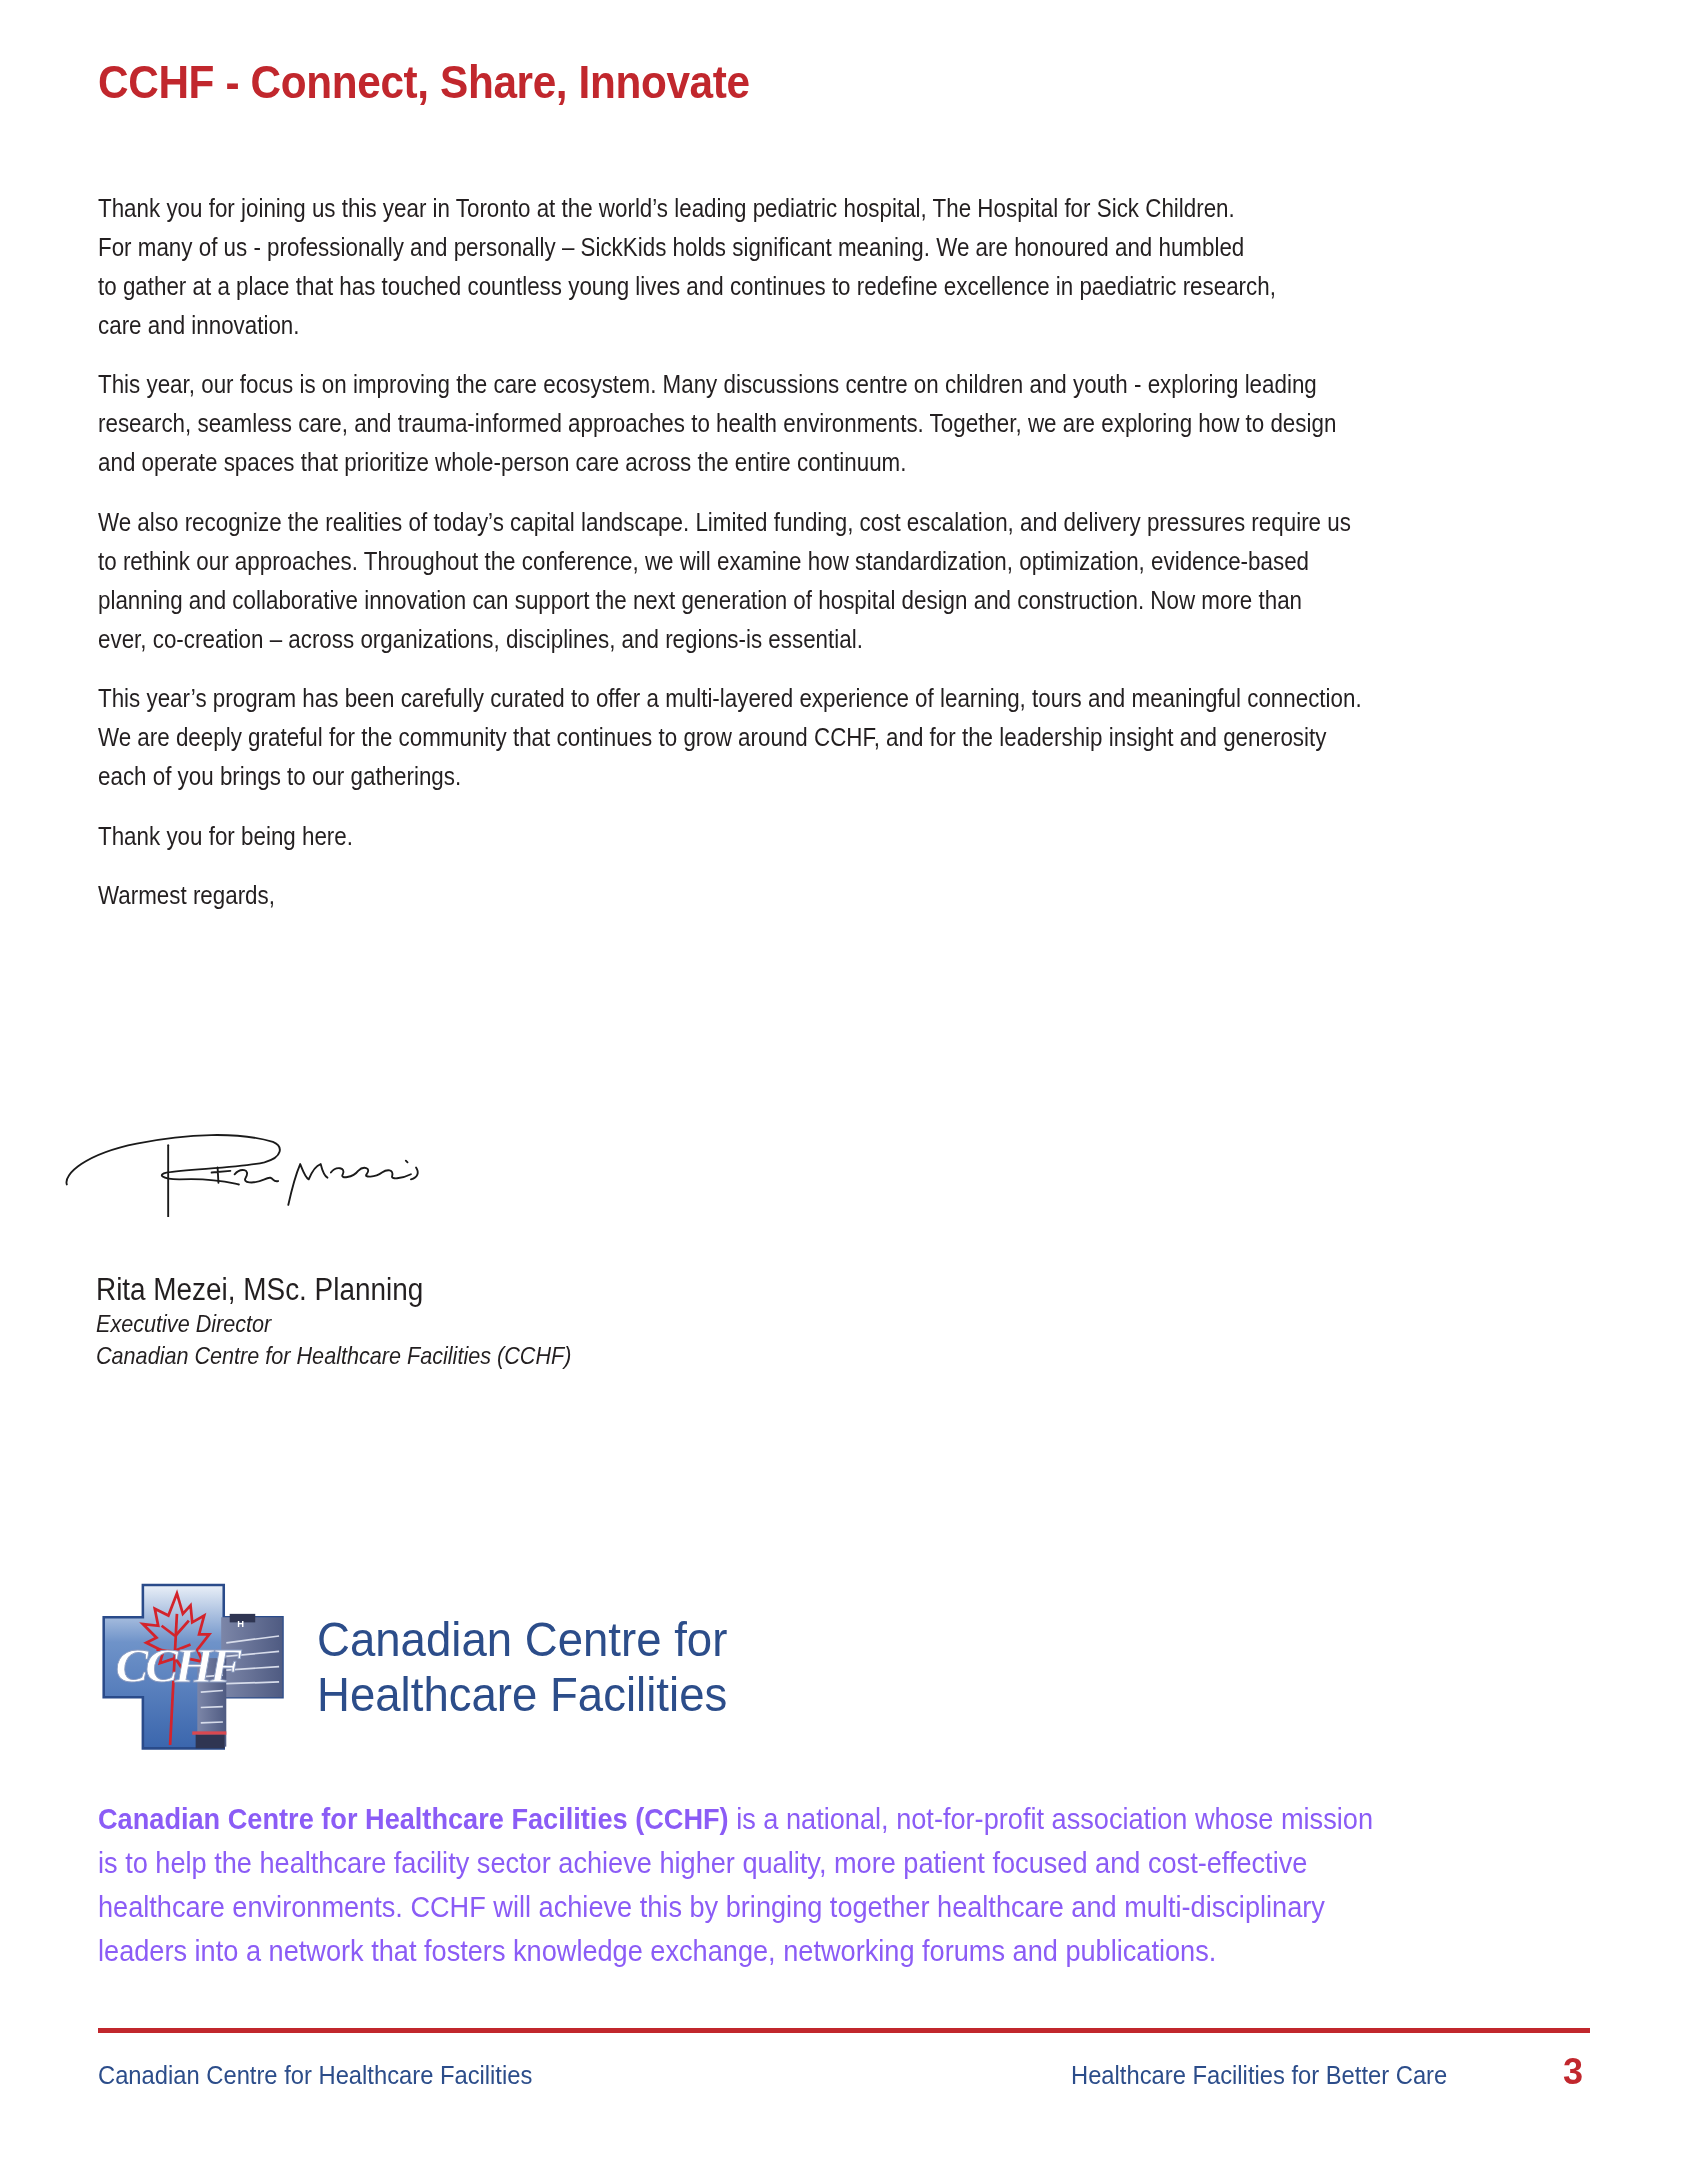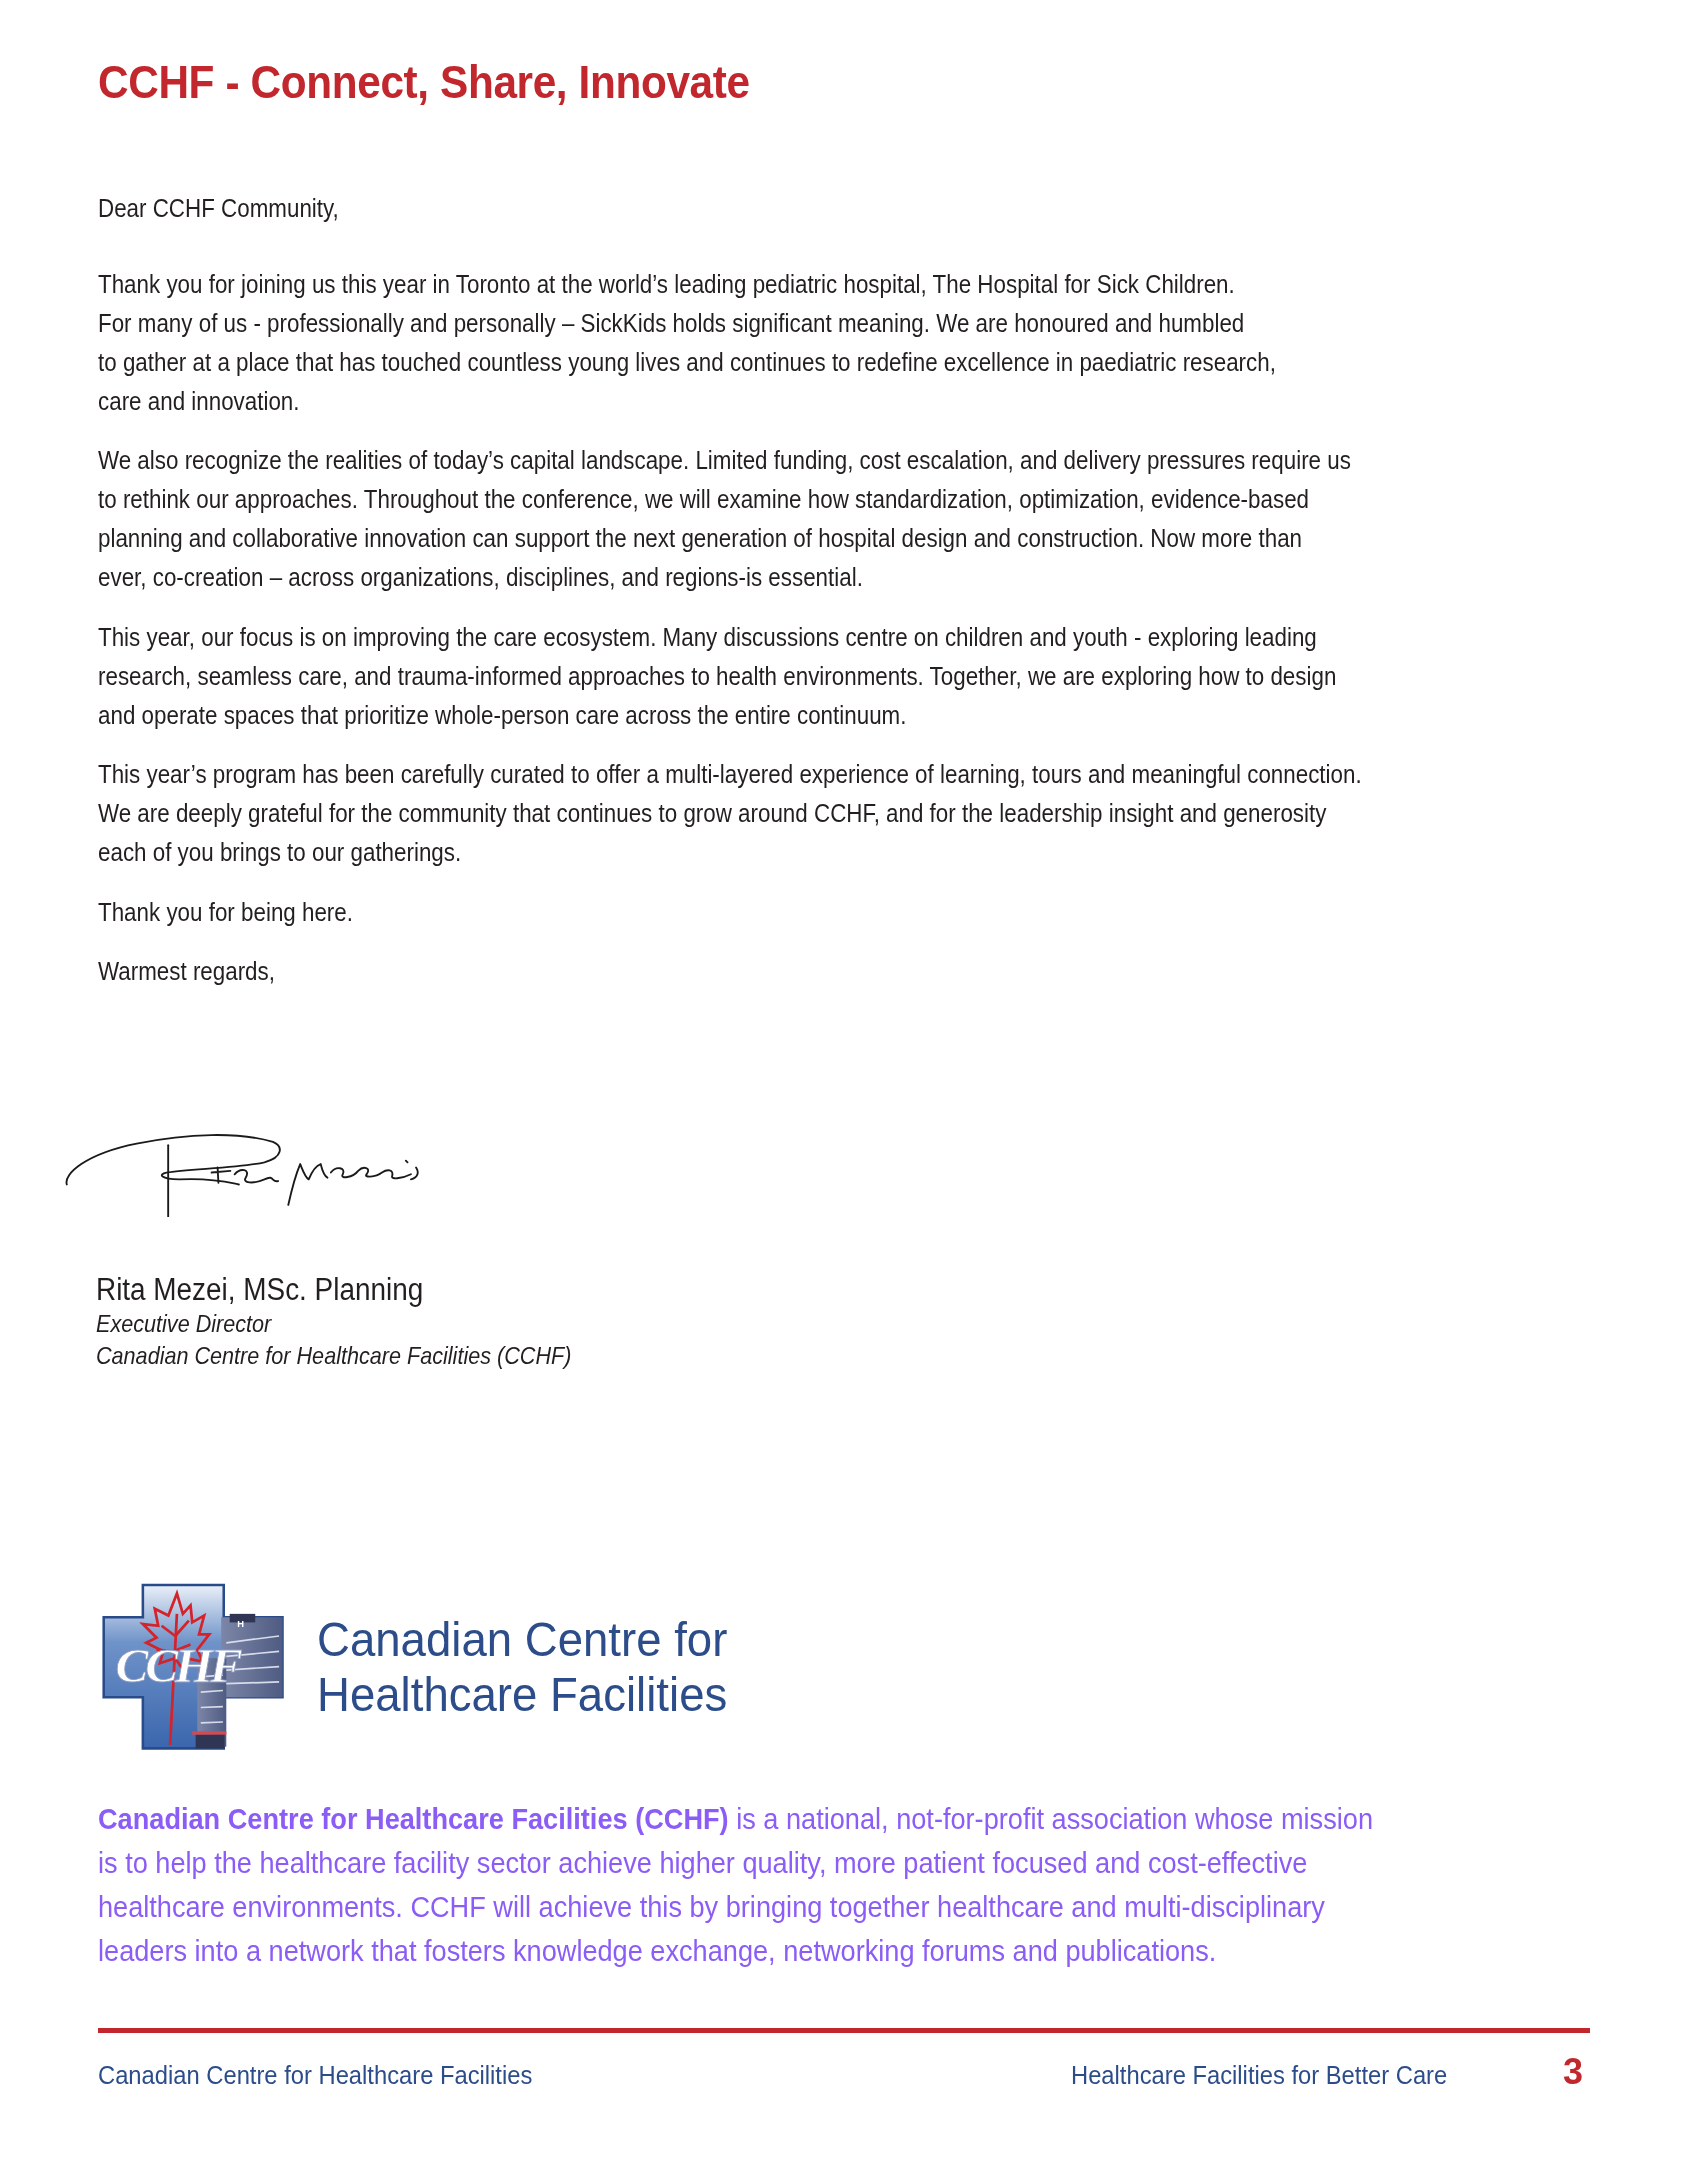--- a/index.html
+++ b/index.html
@@ -158,42 +158,39 @@
       font-weight: bold;
       color: #c1272d;
     }
   </style>
 </head>
 <body>
 
 <h1 class="page-title">CCHF - Connect, Share, Innovate</h1>
 
 <div class="letter">
-  <p class="salutation">
-    <span class="line">Dear CCHF Community,</span>
-  </p>
 
   <p>
     <span class="line">Thank you for joining us this year in Toronto at the world’s leading pediatric hospital, The Hospital for Sick Children.</span>
     <span class="line">For many of us - professionally and personally – SickKids holds significant meaning.  We are honoured and humbled</span>
     <span class="line">to gather at a place that has touched countless young lives and continues to redefine excellence in paediatric research,</span>
     <span class="line">care and innovation.</span>
   </p>
 
   <p>
+    <span class="line">This year, our focus is on improving the care ecosystem. Many discussions centre on children and youth - exploring leading</span>
+    <span class="line">research, seamless care, and trauma-informed approaches to health environments. Together, we are exploring how to design</span>
+    <span class="line">and operate spaces that prioritize whole-person care across the entire continuum.</span>
+  </p>
+
+  <p>
     <span class="line">We also recognize the realities of today’s capital landscape. Limited funding, cost escalation, and delivery pressures require us</span>
     <span class="line">to rethink our approaches.  Throughout the conference, we will examine how standardization, optimization, evidence-based</span>
     <span class="line">planning and collaborative innovation can support the next generation of hospital design and construction. Now more than</span>
     <span class="line">ever, co-creation – across organizations, disciplines, and regions-is essential.</span>
-  </p>
-
-  <p>
-    <span class="line">This year, our focus is on improving the care ecosystem. Many discussions centre on children and youth - exploring leading</span>
-    <span class="line">research, seamless care, and trauma-informed approaches to health environments. Together, we are exploring how to design</span>
-    <span class="line">and operate spaces that prioritize whole-person care across the entire continuum.</span>
   </p>
 
   <p>
     <span class="line">This year’s program has been carefully curated to offer a multi-layered experience of learning, tours and meaningful connection.</span>
     <span class="line">We are deeply grateful for the community that continues to grow around CCHF, and for the leadership insight and generosity</span>
     <span class="line">each of you brings to our gatherings.</span>
   </p>
 
 
   <p>

